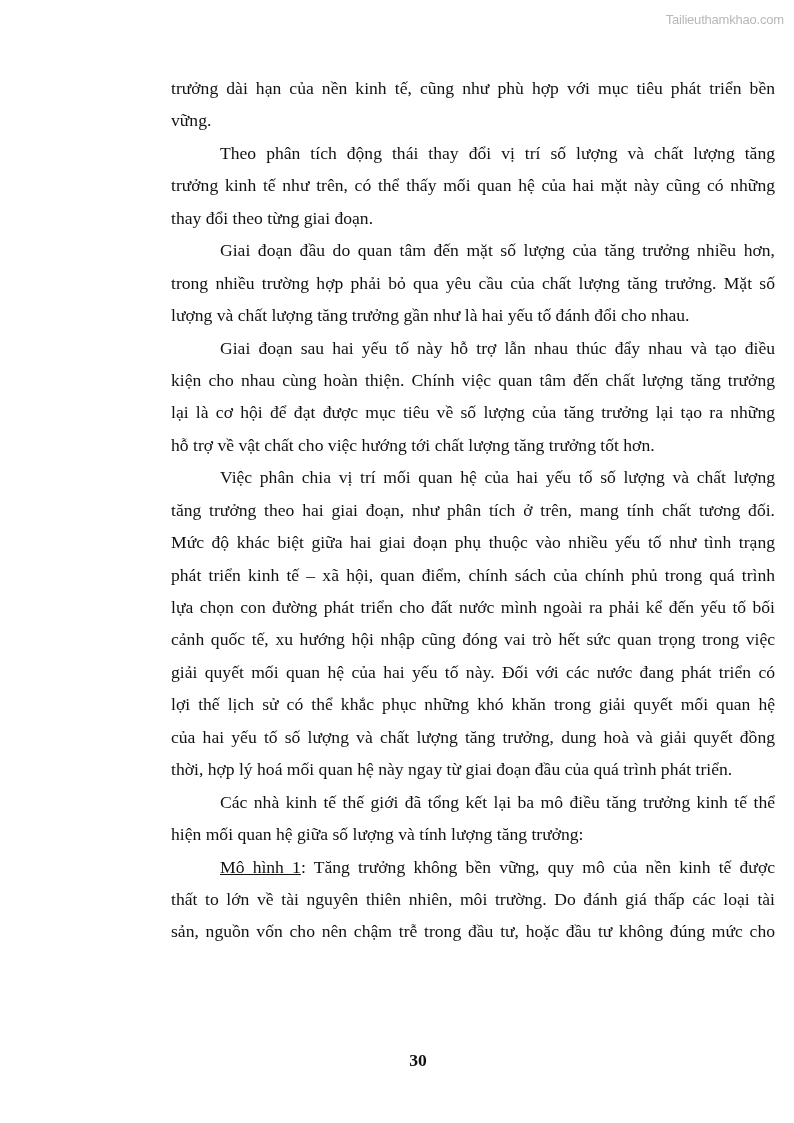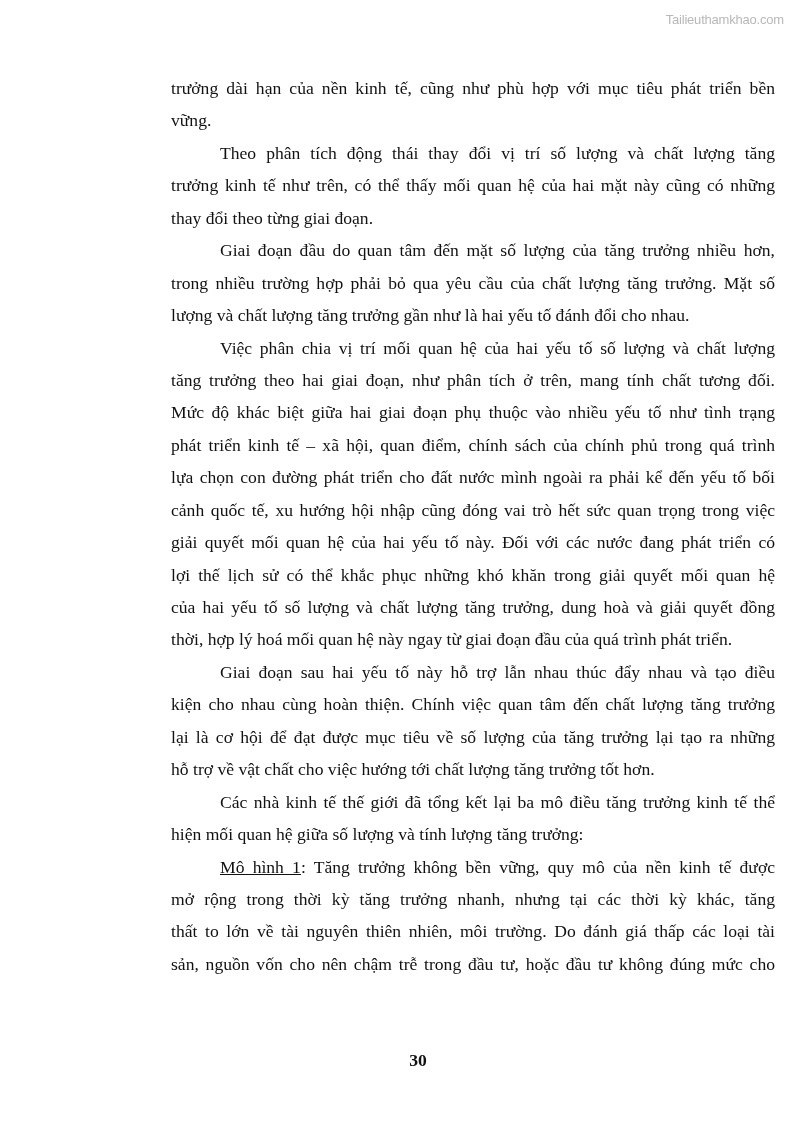--- a/index.html
+++ b/index.html
@@ -34,47 +34,46 @@
     <div class="line last">thay đổi theo từng giai đoạn.</div>
   </div>
 
   <div>
     <div class="line indent">Giai đoạn đầu do quan tâm đến mặt số lượng của tăng trưởng nhiều hơn,</div>
     <div class="line">trong nhiều trường hợp phải bỏ qua yêu cầu của chất lượng tăng trưởng. Mặt số</div>
     <div class="line last">lượng và chất lượng tăng trưởng gần như là hai yếu tố đánh đổi cho nhau.</div>
   </div>
 
   <div>
+    <div class="line indent">Giai đoạn sau hai yếu tố này hỗ trợ lẫn nhau thúc đẩy nhau và tạo điều</div>
+    <div class="line">kiện cho nhau cùng hoàn thiện. Chính việc quan tâm đến chất lượng tăng trưởng</div>
+    <div class="line">lại là cơ hội để đạt được mục tiêu về số lượng của tăng trưởng lại tạo ra những</div>
+    <div class="line last">hỗ trợ về vật chất cho việc hướng tới chất lượng tăng trưởng tốt hơn.</div>
+  </div>
+
+  <div>
     <div class="line indent">Việc phân chia vị trí mối quan hệ của hai yếu tố số lượng và chất lượng</div>
     <div class="line">tăng trưởng theo hai giai đoạn, như phân tích ở trên, mang tính chất tương đối.</div>
     <div class="line">Mức độ khác biệt giữa hai giai đoạn phụ thuộc vào nhiều yếu tố như tình trạng</div>
     <div class="line">phát triển kinh tế – xã hội, quan điểm, chính sách của chính phủ trong quá trình</div>
     <div class="line">lựa chọn con đường phát triển cho đất nước mình ngoài ra phải kể đến yếu tố bối</div>
     <div class="line">cảnh quốc tế, xu hướng hội nhập cũng đóng vai trò hết sức quan trọng trong việc</div>
     <div class="line">giải quyết mối quan hệ của hai yếu tố này. Đối với các nước đang phát triển có</div>
     <div class="line">lợi thế lịch sử có thể khắc phục những khó khăn trong giải quyết mối quan hệ</div>
     <div class="line">của hai yếu tố số lượng và chất lượng tăng trưởng, dung hoà và giải quyết đồng</div>
     <div class="line last">thời, hợp lý hoá mối quan hệ này ngay từ giai đoạn đầu của quá trình phát triển.</div>
   </div>
 
   <div>
-    <div class="line indent">Giai đoạn sau hai yếu tố này hỗ trợ lẫn nhau thúc đẩy nhau và tạo điều</div>
-    <div class="line">kiện cho nhau cùng hoàn thiện. Chính việc quan tâm đến chất lượng tăng trưởng</div>
-    <div class="line">lại là cơ hội để đạt được mục tiêu về số lượng của tăng trưởng lại tạo ra những</div>
-    <div class="line last">hỗ trợ về vật chất cho việc hướng tới chất lượng tăng trưởng tốt hơn.</div>
-  </div>
-
-  <div>
     <div class="line indent">Các nhà kinh tế thế giới đã tổng kết lại ba mô điều tăng trưởng kinh tế thể</div>
     <div class="line last">hiện mối quan hệ giữa số lượng và tính lượng tăng trưởng:</div>
   </div>
 
   <div>
     <div class="line indent"><span class="u-i">Mô hình 1</span><span>: Tăng trưởng không bền vững, quy mô của nền kinh tế được</span></div>
-    <div class="line">mở rộng trong thời kỳ tăng trưởng nhanh, nhưng tại các thời kỳ khác, tăng</div>
   </div>
 
   <div>
     <div class="line">thất to lớn về tài nguyên thiên nhiên, môi trường. Do đánh giá thấp các loại tài</div>
     <div class="line">sản, nguồn vốn cho nên chậm trễ trong đầu tư, hoặc đầu tư không đúng mức cho</div>
   </div>
 
 </div>
 
 <div class="page-number">30</div>

